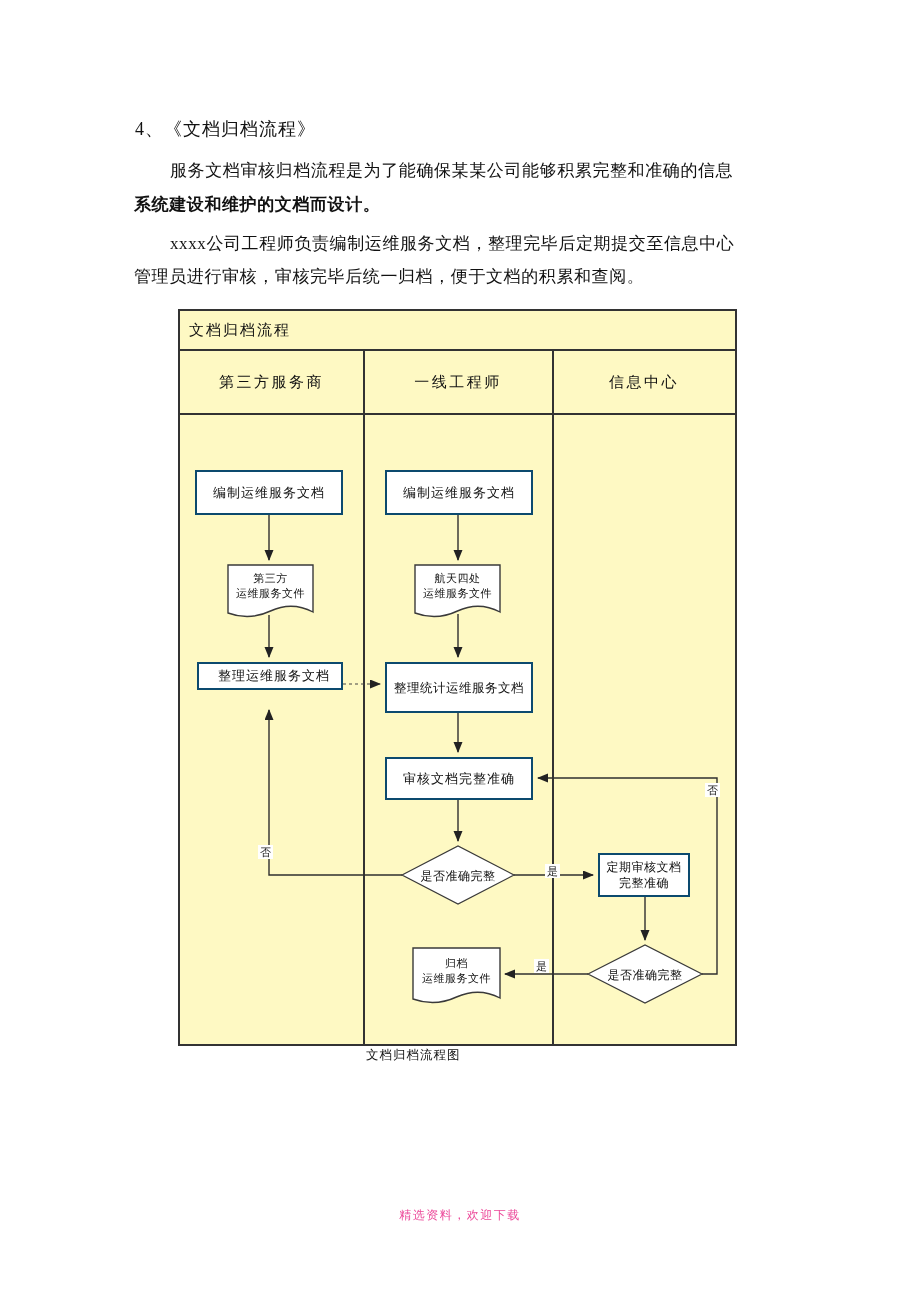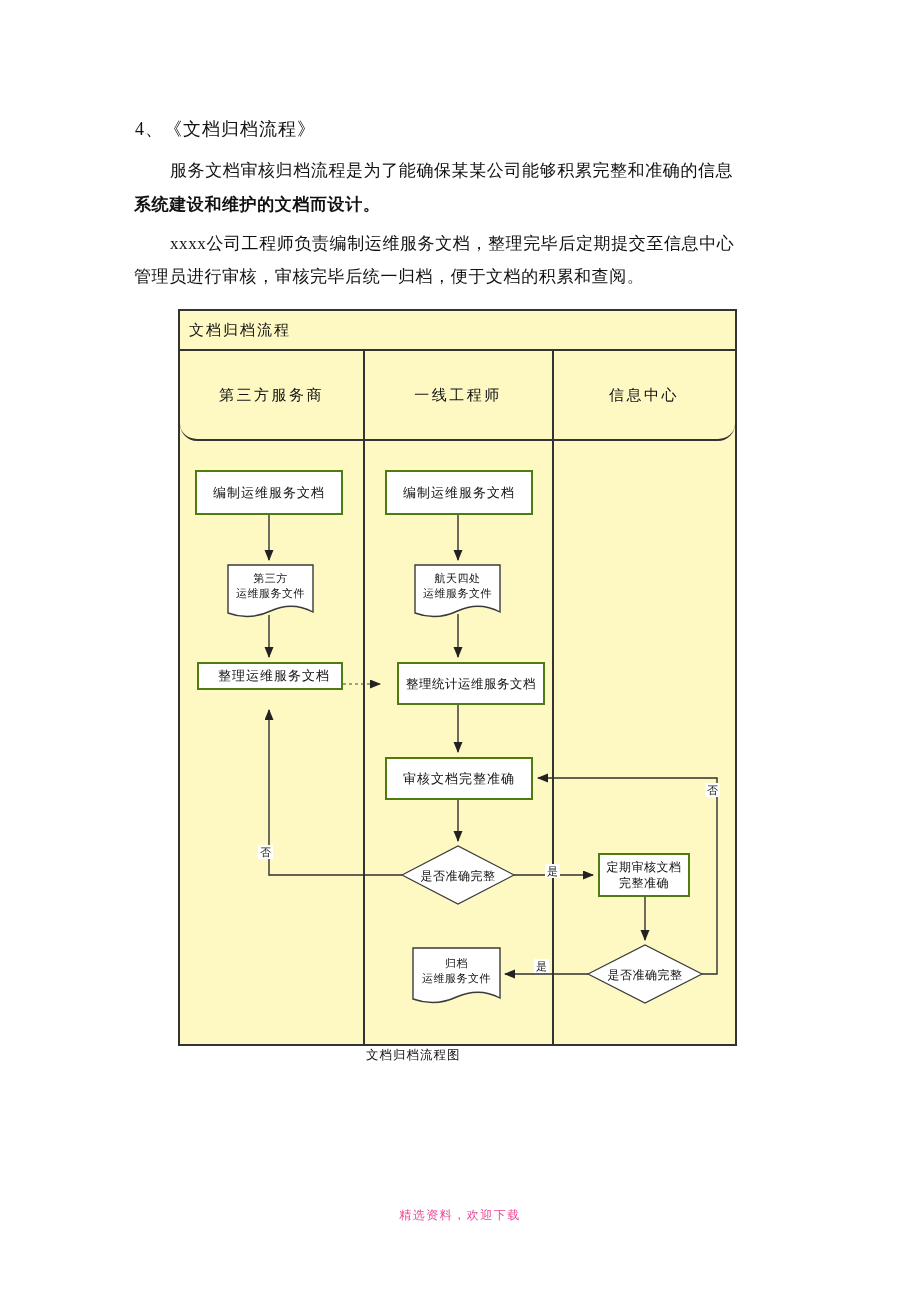--- a/index.html
+++ b/index.html
@@ -44,25 +44,24 @@
   .fc-title {
     position: absolute;
     left: 9px; top: 10px;
     font-size: 15px;
     letter-spacing: 2px;
     white-space: nowrap;
   }
   .fc-header-row {
     position: absolute;
     left: 0; top: 40px; right: 0;
-    height: 90px;
+    height: 64px;
     border-bottom: 2px solid #333333;
     box-sizing: border-box;
     display: flex;
-    border-radius: 17px;
   }
   .fc-header-cell {
     flex: 0 0 auto;
     display: flex;
     align-items: center;
     justify-content: center;
     font-size: 15px;
     letter-spacing: 2.5px;
   }
   .fc-divider {
@@ -74,21 +73,21 @@
   }
   .fc-svg {
     position: absolute;
     left: 0; top: 0;
     width: 555px; height: 733px;
     z-index: 2;
   }
   .proc-box {
     position: absolute;
     background: #ffffff;
-    border: 2px solid #4d7c0f;
+    border: 2px solid #0c4a6e;
     box-sizing: border-box;
     display: flex;
     flex-direction: column;
     align-items: center;
     justify-content: center;
     text-align: center;
     font-size: 13px;
     letter-spacing: 1px;
     z-index: 3;
     line-height: 16px;
@@ -187,21 +186,21 @@
       <polyline points="222,564 89,564 89,399" fill="none" stroke="#2f2f2f" stroke-width="1.4" marker-end="url(#arw)"></polyline>
       <line x1="334" y1="564" x2="413" y2="564" stroke="#2f2f2f" stroke-width="1.4" marker-end="url(#arw)"></line>
       <line x1="465" y1="586" x2="465" y2="629" stroke="#2f2f2f" stroke-width="1.4" marker-end="url(#arw)"></line>
       <line x1="408" y1="663" x2="325" y2="663" stroke="#2f2f2f" stroke-width="1.4" marker-end="url(#arw)"></line>
       <polyline points="522,663 537,663 537,467 358,467" fill="none" stroke="#2f2f2f" stroke-width="1.4" marker-end="url(#arw)"></polyline>
     </svg>
 
     <div class="proc-box" style="left:15px; top:159px; width:148px; height:45px;">编制运维服务文档</div>
     <div class="proc-box" style="left:17px; top:351px; width:146px; height:28px;padding-left:8px;">整理运维服务文档</div>
     <div class="proc-box" style="left:205px; top:159px; width:148px; height:45px;">编制运维服务文档</div>
-    <div class="proc-box" style="left:205px; top:351px; width:148px; height:43px; font-size:12.5px; letter-spacing:0.5px;margin-left:12px;">整理统计运维服务文档</div>
+    <div class="proc-box" style="left:205px; top:351px; width:148px; height:51px; font-size:12.5px; letter-spacing:0.5px;">整理统计运维服务文档</div>
     <div class="proc-box" style="left:205px; top:446px; width:148px; height:43px;">审核文档完整准确</div>
     <div class="proc-box" style="left:418px; top:542px; width:92px; height:44px; font-size:12px; letter-spacing:0.5px;">
       <div>定期审核文档</div>
       <div>完整准确</div>
     </div>
 
     <div class="shape-text" style="left:48px; top:260px; width:85px;">
       <div>第三方</div>
       <div>运维服务文件</div>
     </div>

